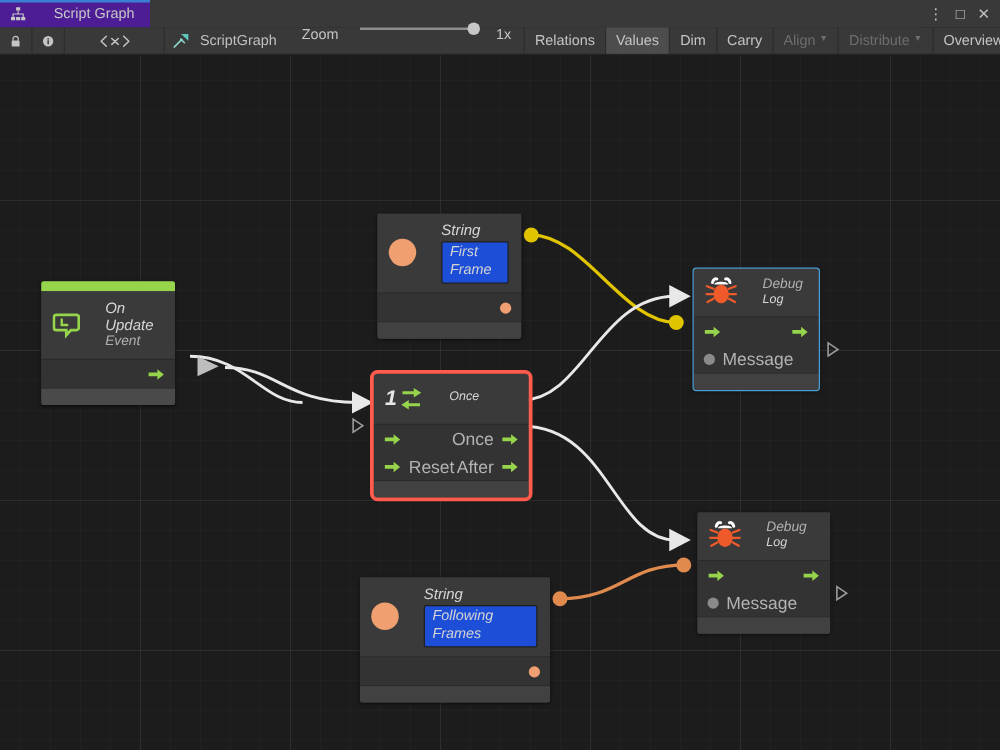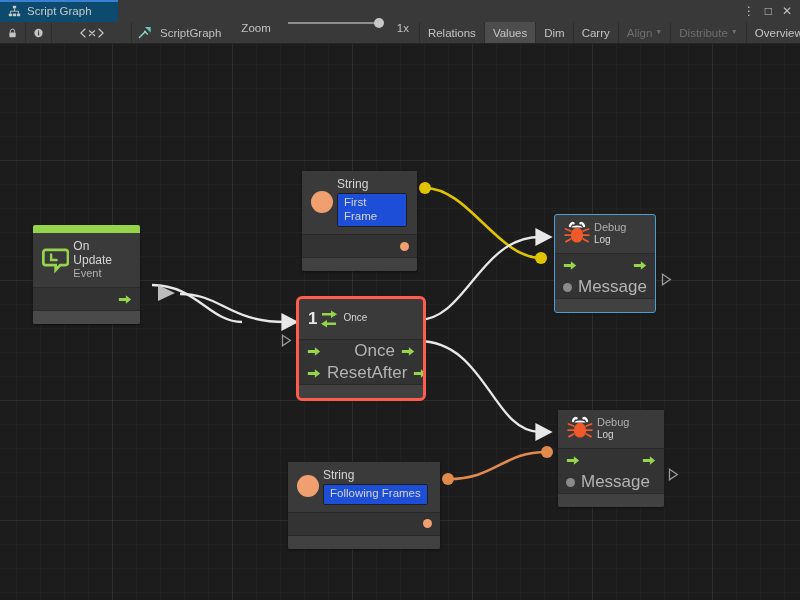--- a/index.html
+++ b/index.html
@@ -12,23 +12,23 @@
   }
 
   
   #tabbar {
     position: absolute; left: 0; top: 0; width: 800px; height: 22px;
     background: #393939;
     display: flex; align-items: stretch;
   }
   .tab {
     position: relative;
-    display: flex; align-items: center; gap: 6px;
+    display: flex; align-items: center; gap: 22px;
     padding: 0 12px 0 8px;
-    background: #0c4a6e;
+    background: #4c1d95;
     color: #c8c8c8; font-size: 11.5px;
     min-width: 118px;
   }
   .tab::before {
     content:""; position:absolute; left:0; right:0; top:0; height:2px;
     background:#3b7fd4;
   }
   .tab-rest { flex: 1; background: #393939; }
   .win-ctrls {
     display: flex; align-items: center; gap: 10px;
@@ -84,39 +84,40 @@
   .node {
     position: absolute;
     background: #3a3a3a;
     border-radius: 2px;
     box-shadow: 0 1px 3px rgba(0,0,0,.5);
   }
   .node.sel-red  { outline: 3px solid #ff5c4d; outline-offset: 0px; border-radius:3px; }
   .node.sel-blue { outline: 1.5px solid #4a9fd4; outline-offset: 0px; }
   .accent-bar { height: 8px; background: #96d44c; border-radius: 2px 2px 0 0; }
   .node-head {
-    display: flex; align-items: center; gap: 4px;
+    display: flex; align-items: center; gap: 20px;
     padding: 6px 10px 7px 9px;
     background: #3a3a3a;
     border-bottom: 1px solid #2a2a2a;
+    font-style: italic;
   }
   .head-texts { display: flex; flex-direction: column; line-height: 1.18; }
   .node-title  { color: #d6d6d6; font-size: 12px; }
   .node-sub    { color: #b0b0b0; font-size: 11px; }
   .node-title.big { font-size: 10px; }
   .node-body { background: #333333; }
   .node-foot { height: 14px; background: #4a4a4a; border-top: 1px solid #2a2a2a; border-radius:0 0 2px 2px;}
   .node-foot.dark { background: #414141; }
 
   .port-row {
     display: flex; align-items: center; justify-content: space-between;
     height: 22px; padding: 0 8px;
   }
   .port-side { display: flex; align-items: center; gap: 6px; }
-  .port-label { color: #b3b3b3; font-size: 17px; }
+  .port-label { color: #b3b3b3; font-size: 14px; }
   .arrow-g {
     width: 14px; height: 11px; flex: none;
   }
   .dot-in { width: 9px; height: 9px; border-radius: 50%; background: #8a8a8a; flex:none;}
   .dot-out { width: 9px; height: 9px; border-radius: 50%; background: #f0a070; flex:none;}
 
   
   .val-field {
     background: #1d4ed8; border: 1px solid #1f1f1f; border-radius: 2px;
     color: #d4d4d4; font-size: 11.5px;

